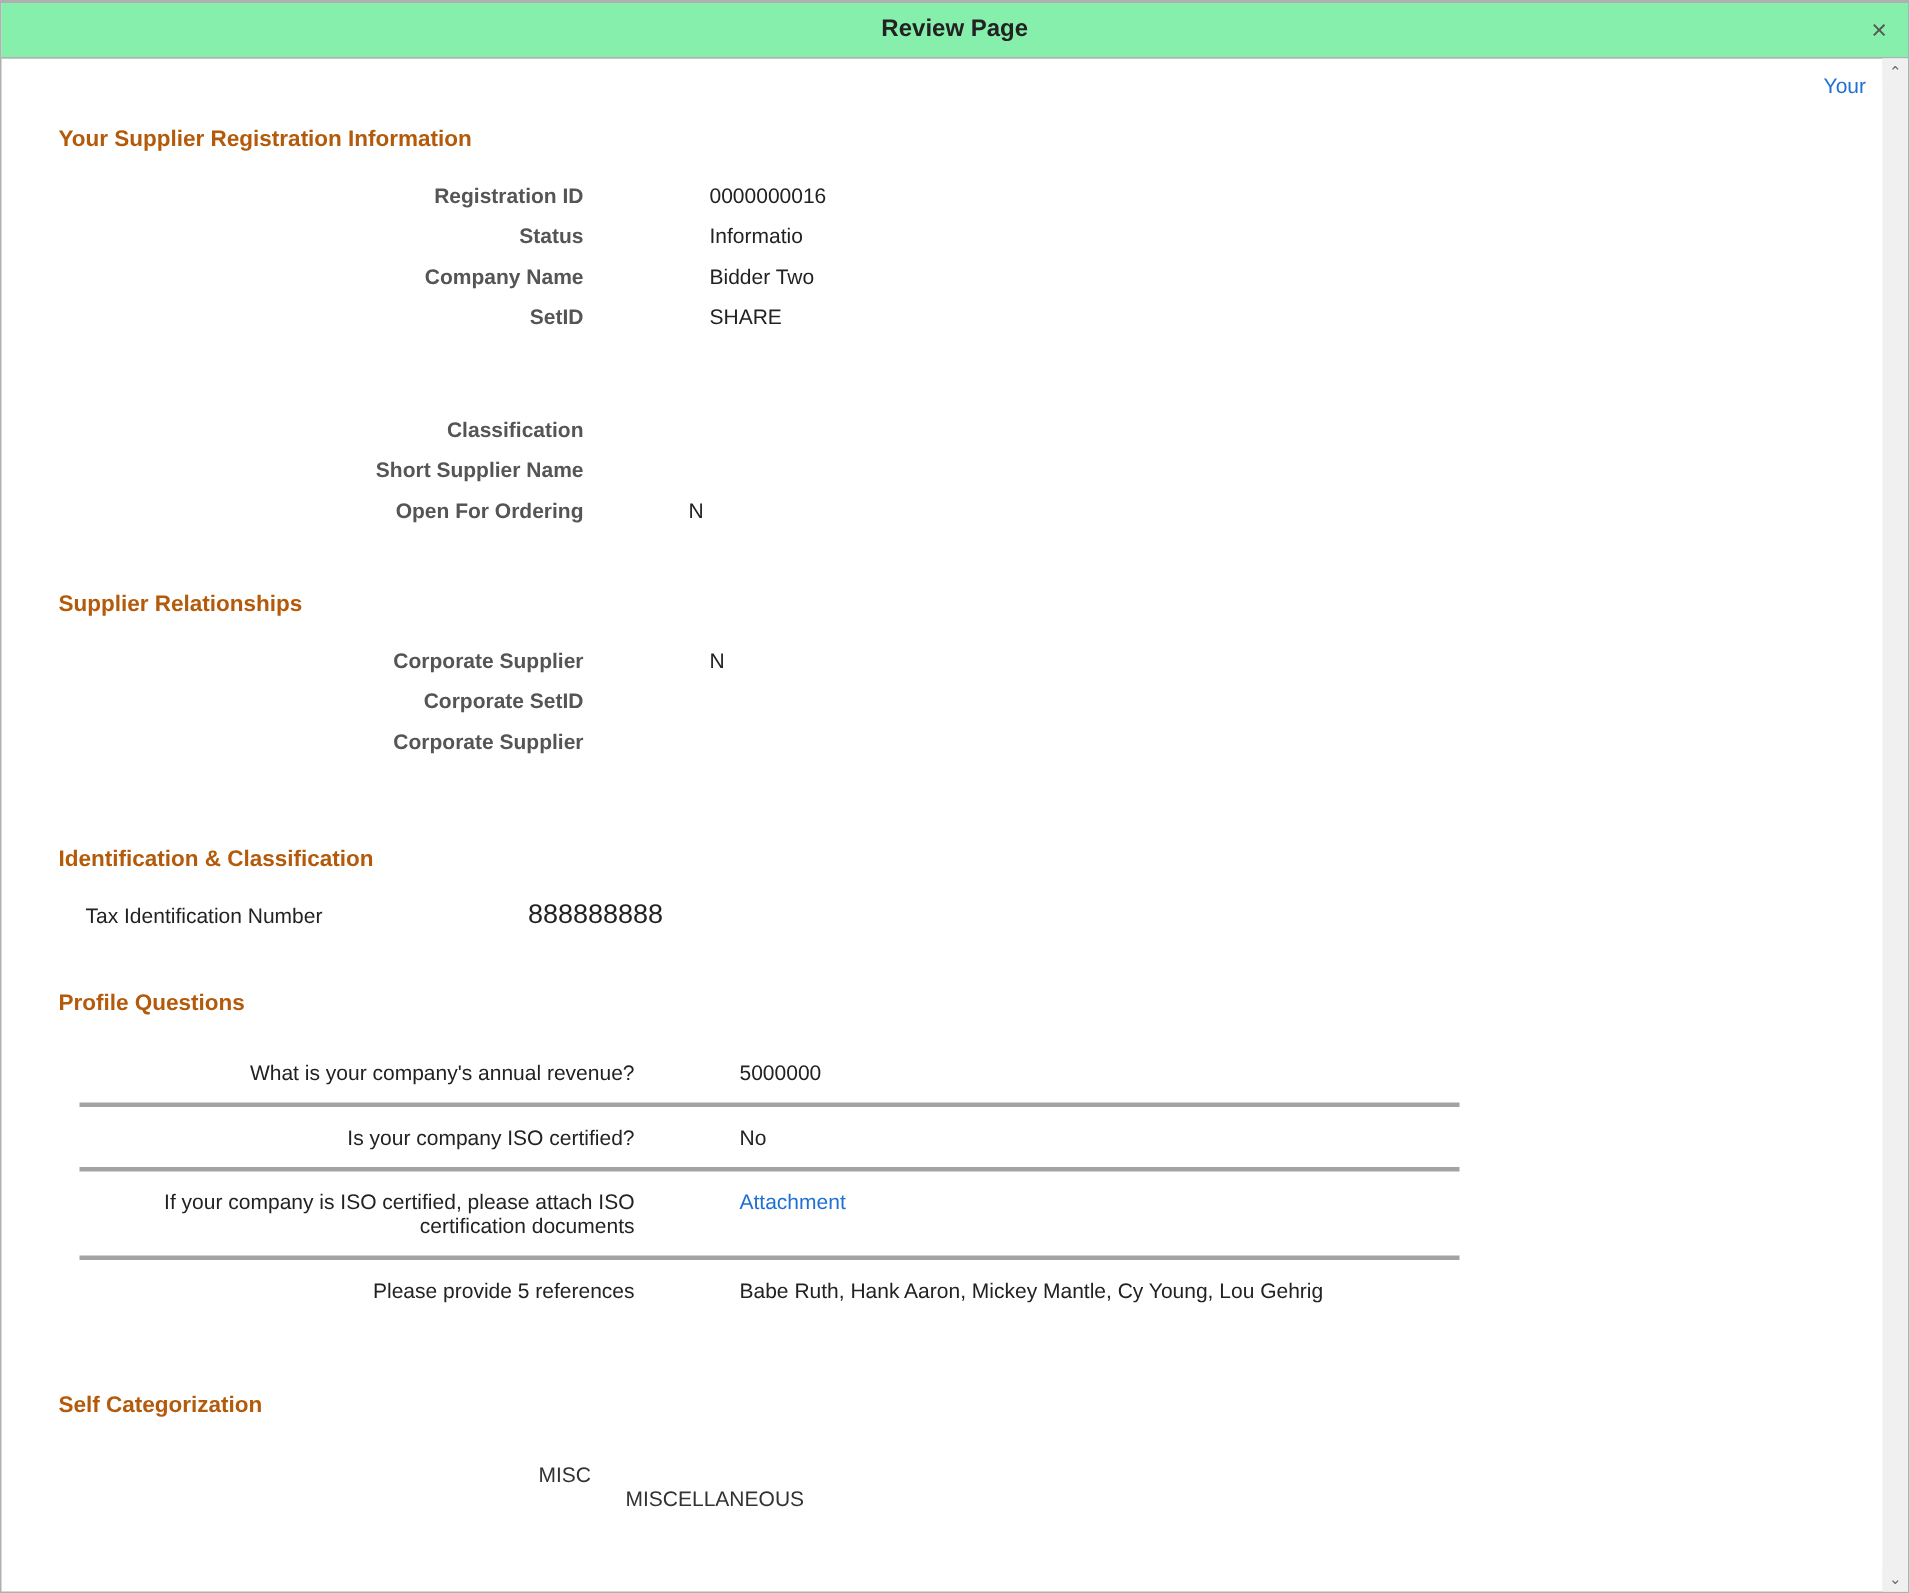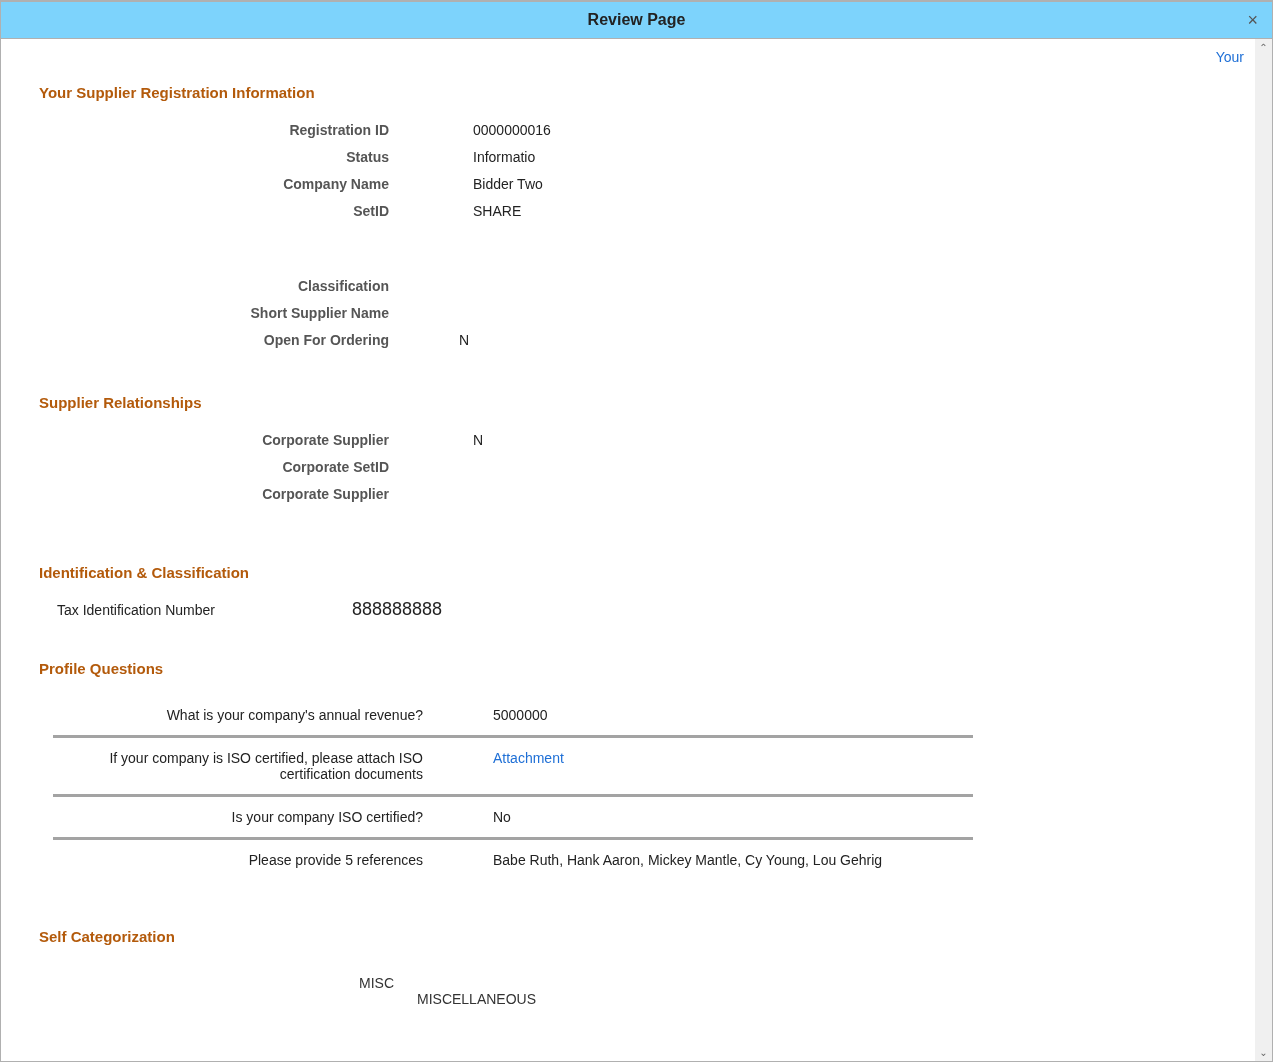--- a/index.html
+++ b/index.html
@@ -10,21 +10,21 @@
       background: #fff;
       width: 1273px;
       height: 1062px;
       overflow: hidden;
       border: 1px solid #b0b0b0;
       border-top: 2px solid #b0b0b0;
       position: relative;
     }
     .modal-header {
       height: 37px;
-      background: #7dd3fc;
+      background: #86efac;
       border-bottom: 1px solid #b0b0b0;
       display: flex;
       align-items: center;
       justify-content: center;
       position: relative;
     }
     .modal-title {
       font-size: 16px;
       font-weight: bold;
       color: #222;
@@ -250,26 +250,26 @@
         <div class="tin-value">888888888</div>
       </div>
 
       <div class="section-heading section-pq">Profile Questions</div>
       <div class="profile-table">
         <div class="profile-row">
           <div class="profile-q">What is your company's annual revenue?</div>
           <div class="profile-a">5000000</div>
         </div>
         <div class="profile-row">
+          <div class="profile-q">Is your company ISO certified?</div>
+          <div class="profile-a">No</div>
+        </div>
+        <div class="profile-row">
           <div class="profile-q">If your company is ISO certified, please attach ISO certification documents</div>
           <div class="profile-a"><span class="link">Attachment</span></div>
-        </div>
-        <div class="profile-row">
-          <div class="profile-q">Is your company ISO certified?</div>
-          <div class="profile-a">No</div>
         </div>
         <div class="profile-row" style="border-bottom:none">
           <div class="profile-q">Please provide 5 references</div>
           <div class="profile-a">Babe Ruth, Hank Aaron, Mickey Mantle, Cy Young, Lou Gehrig</div>
         </div>
       </div>
 
       <div class="section-heading section-sc">Self Categorization</div>
       <div class="selfcat-row">
         <div class="selfcat-code">MISC</div>

